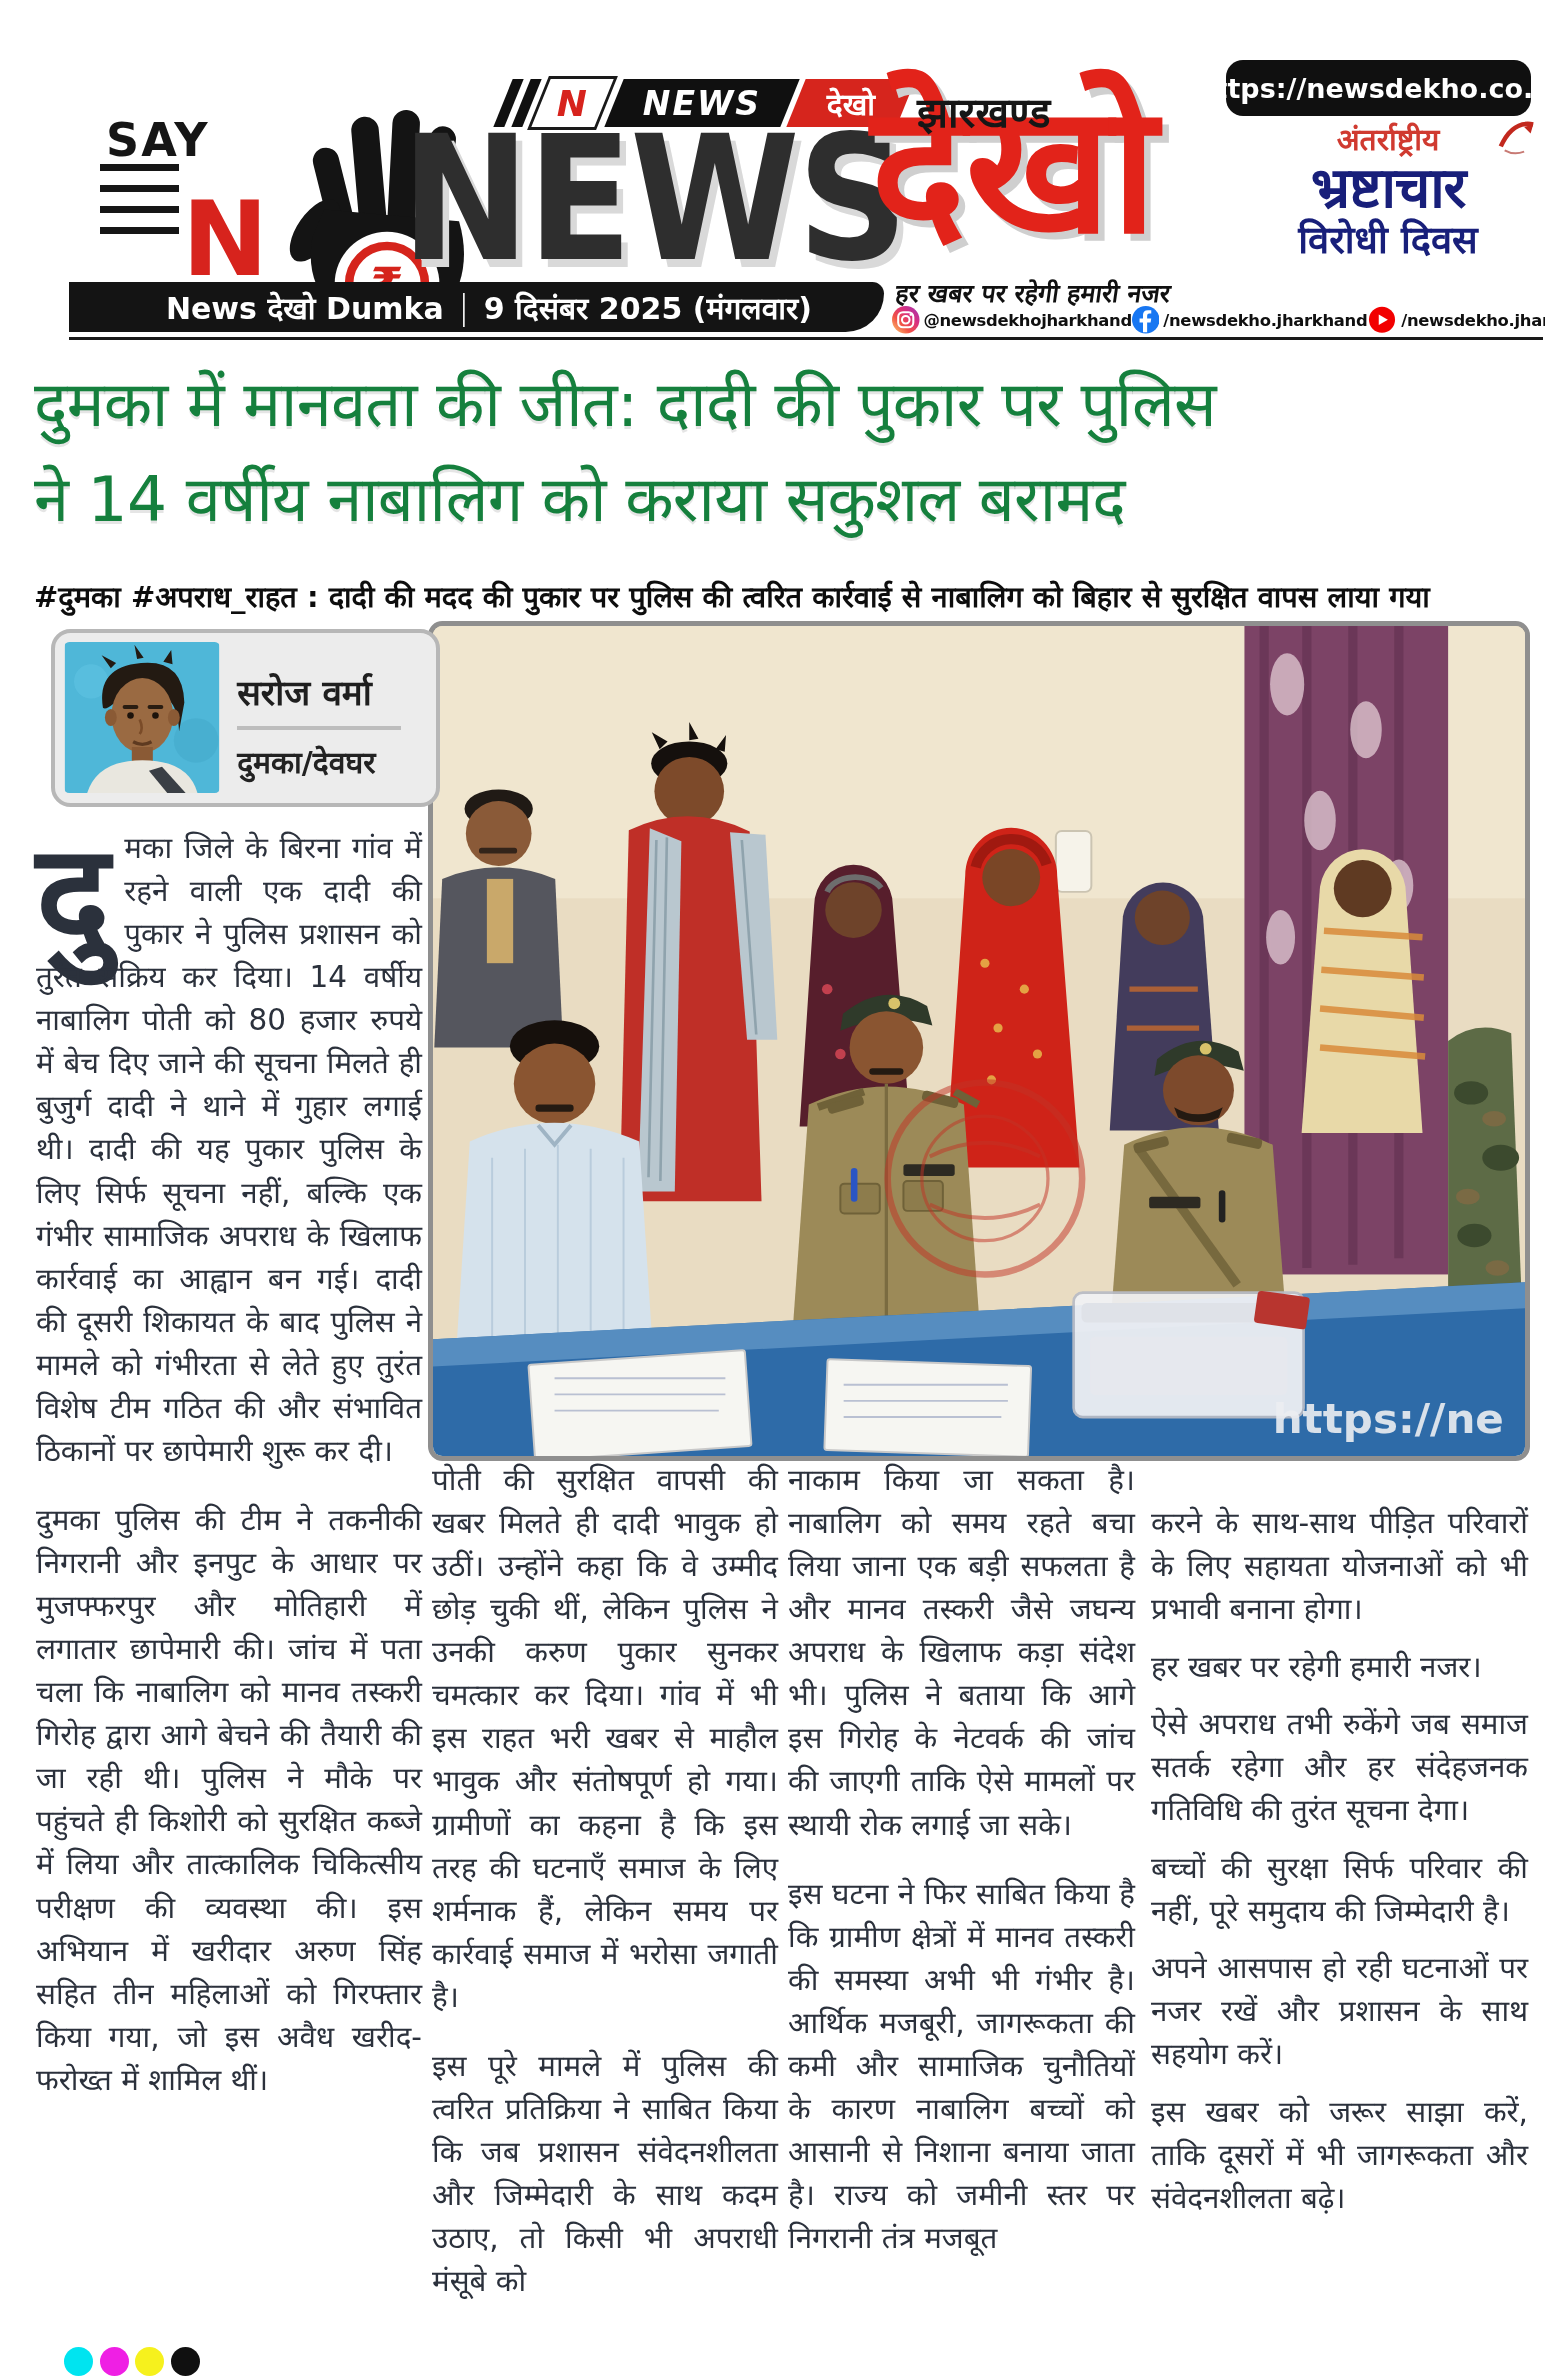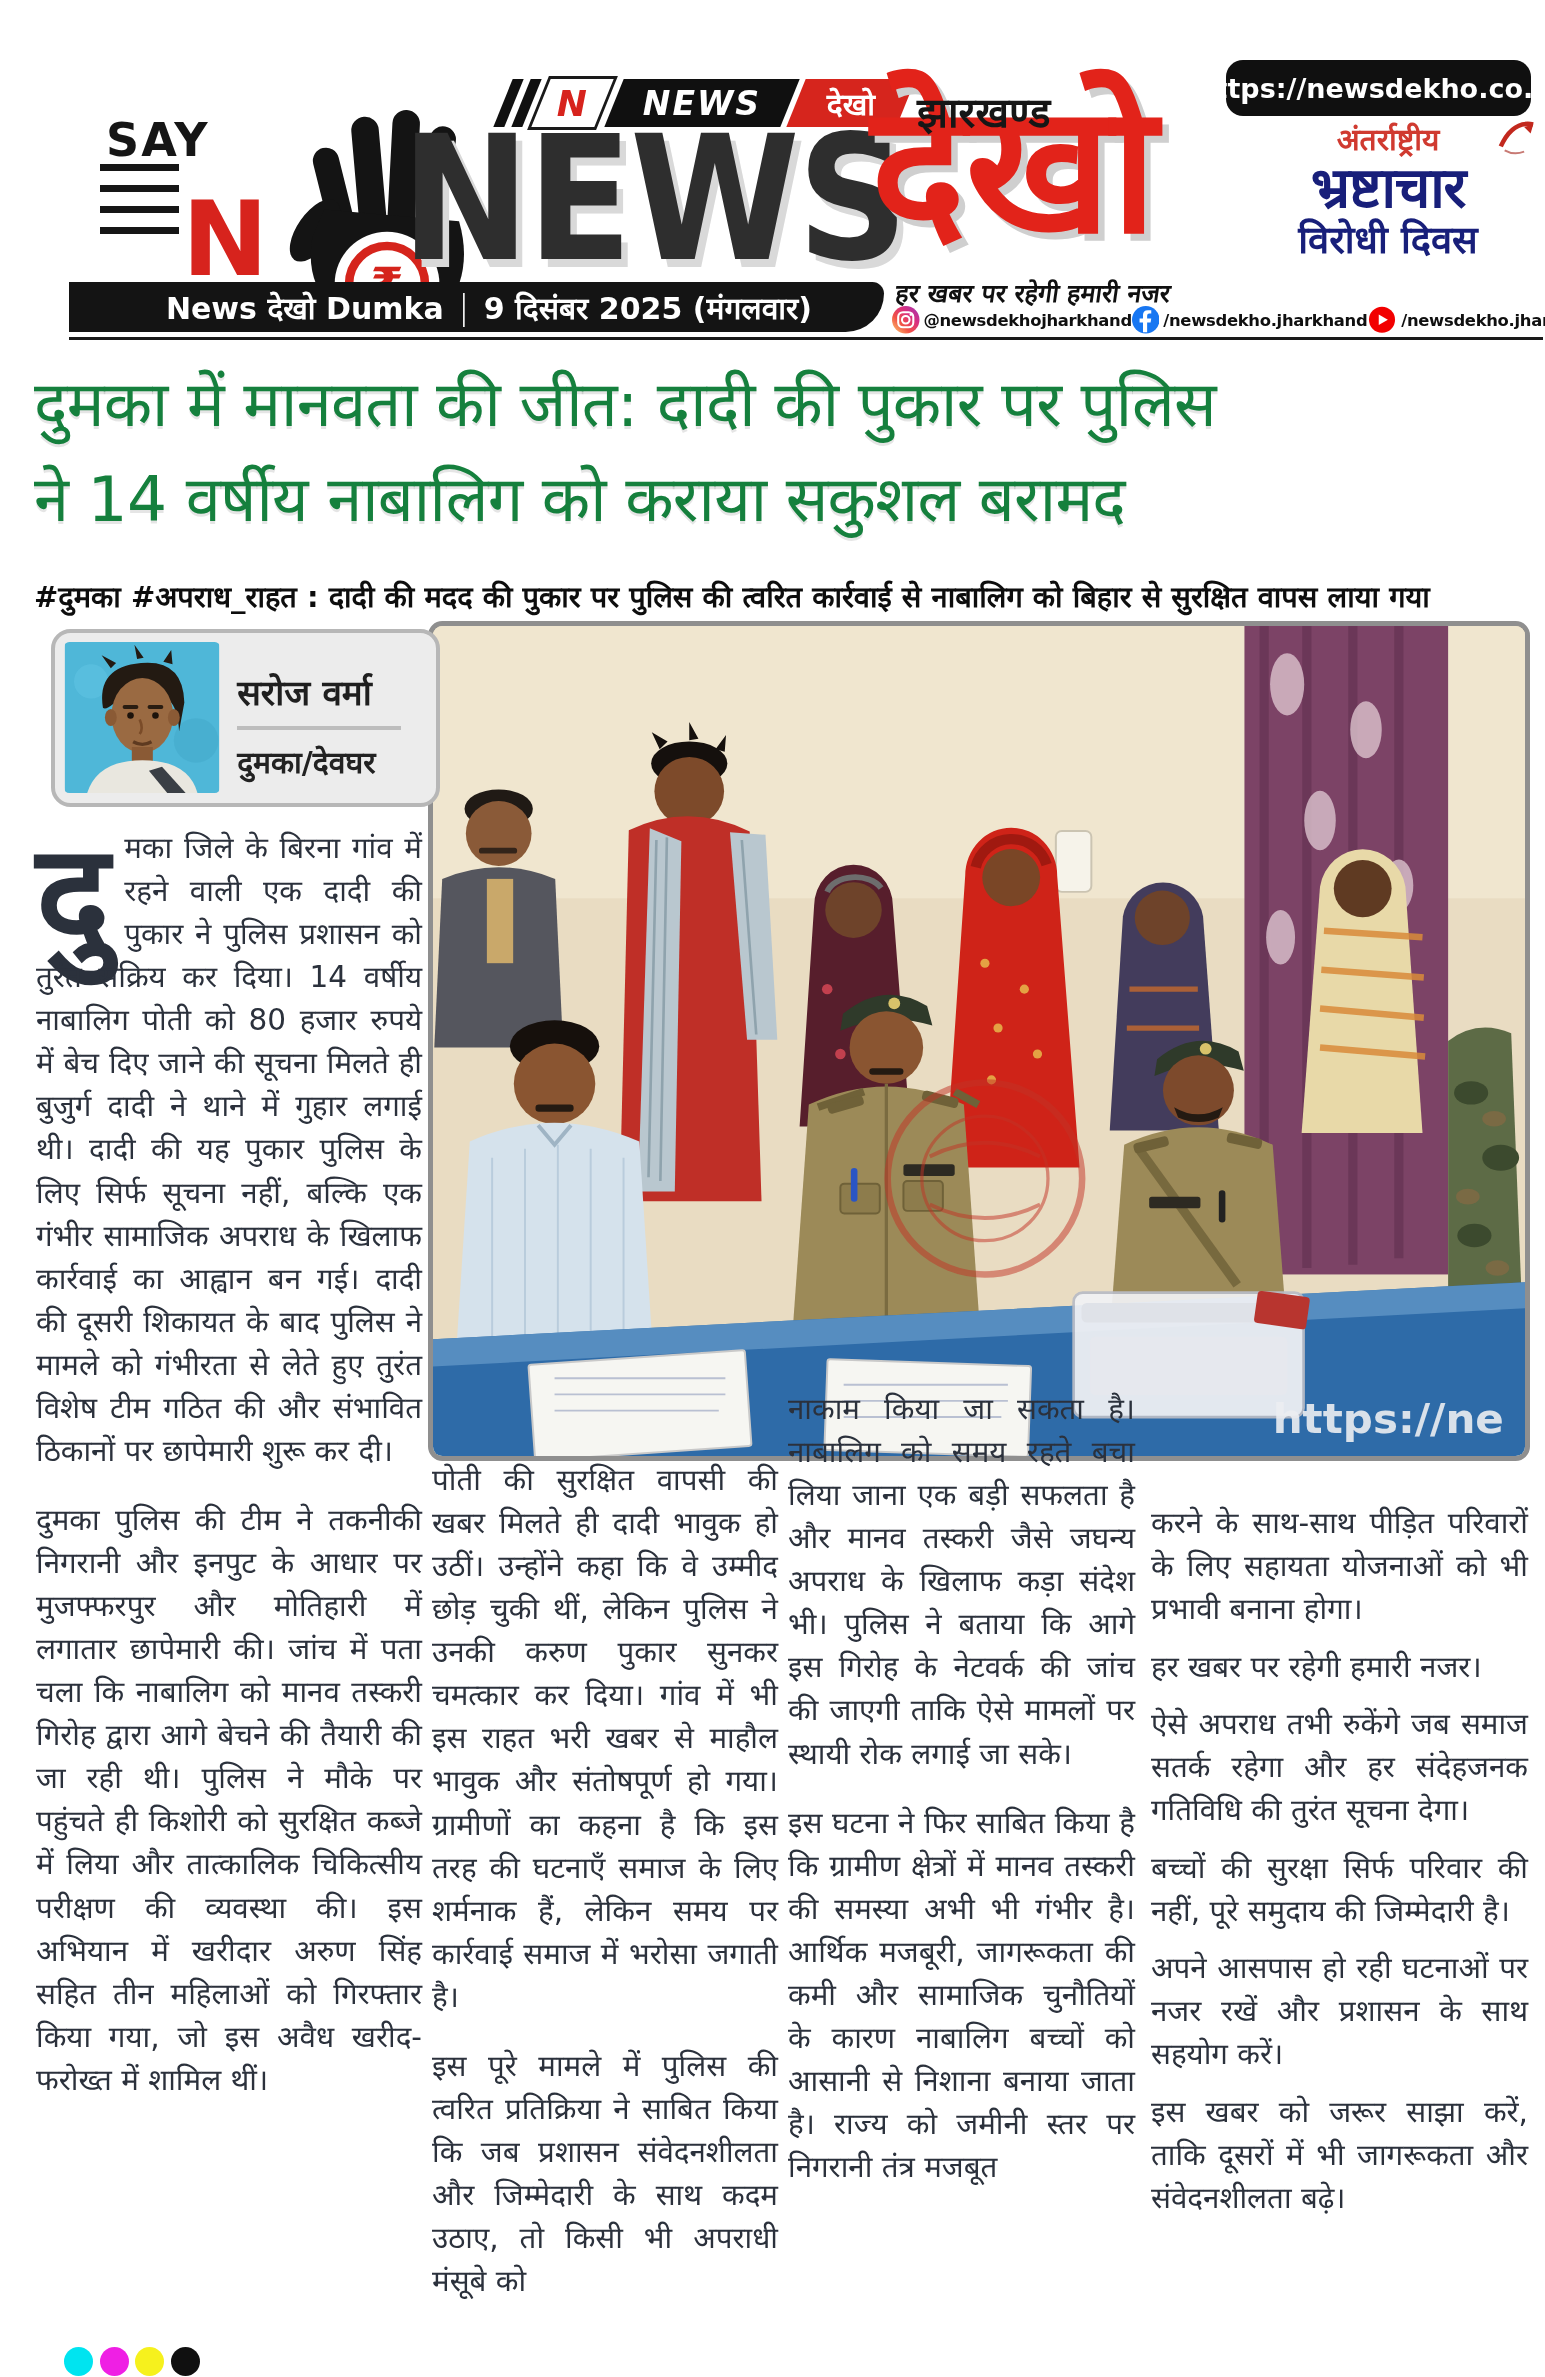--- a/index.html
+++ b/index.html
@@ -74,21 +74,21 @@
   .photo{left:428px;top:621px;width:1102px;height:840px;border:5.9px solid #8f8f8f;border-radius:14.4px;
          overflow:hidden;box-sizing:border-box;background:#e9dcc2;}
   .photo svg{width:100%;height:100%;display:block;}
 
   
   .col{font-size:29.5px;line-height:1.46;text-align:justify;color:#2b313c;}
   .col p{margin:0 0 26px 0;}
   .col4 p{margin:0 0 14.4px 0;}
   #col1{left:36px;top:827px;width:386px;height:1517px;}
   #col2{left:432px;top:1459px;width:346px;height:891px;}
-  #col3{left:788px;top:1388px;width:347px;height:891px;}
+  #col3{left:788px;top:1459px;width:347px;height:891px;}
   #col4{left:1151px;top:1502px;width:377px;height:891px;}
   .dropcap{float:left;font-size:139px;line-height:110px;font-weight:700;color:#2b313c;
            padding:13px 14.4px 3.9px 0;}
 
   
   .dots{left:64px;top:2347px;display:flex;gap:6.5px;}
   .dot{width:29px;height:29px;border-radius:50%;}
 </style>
 </head>
 <body>

